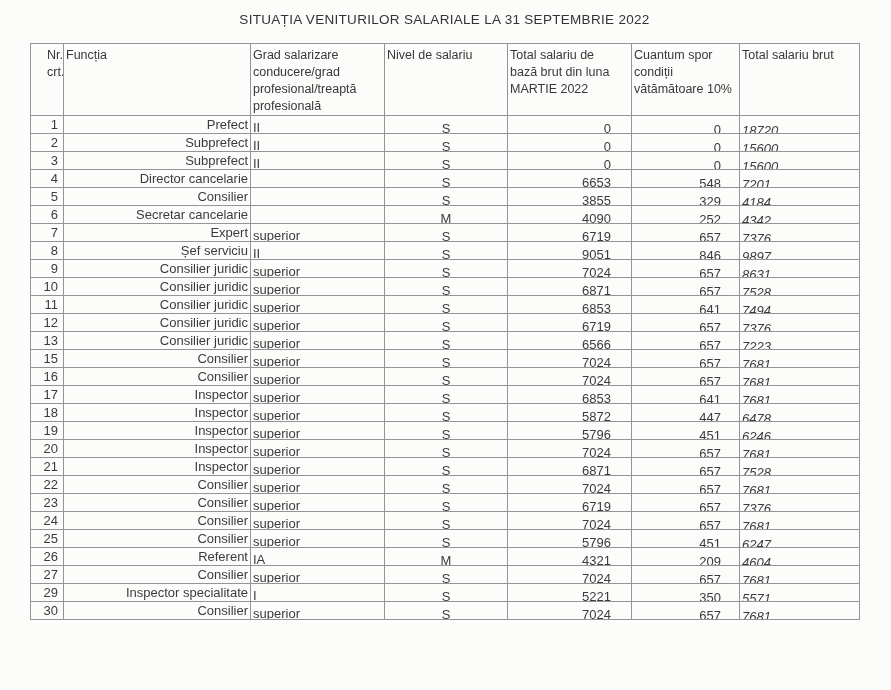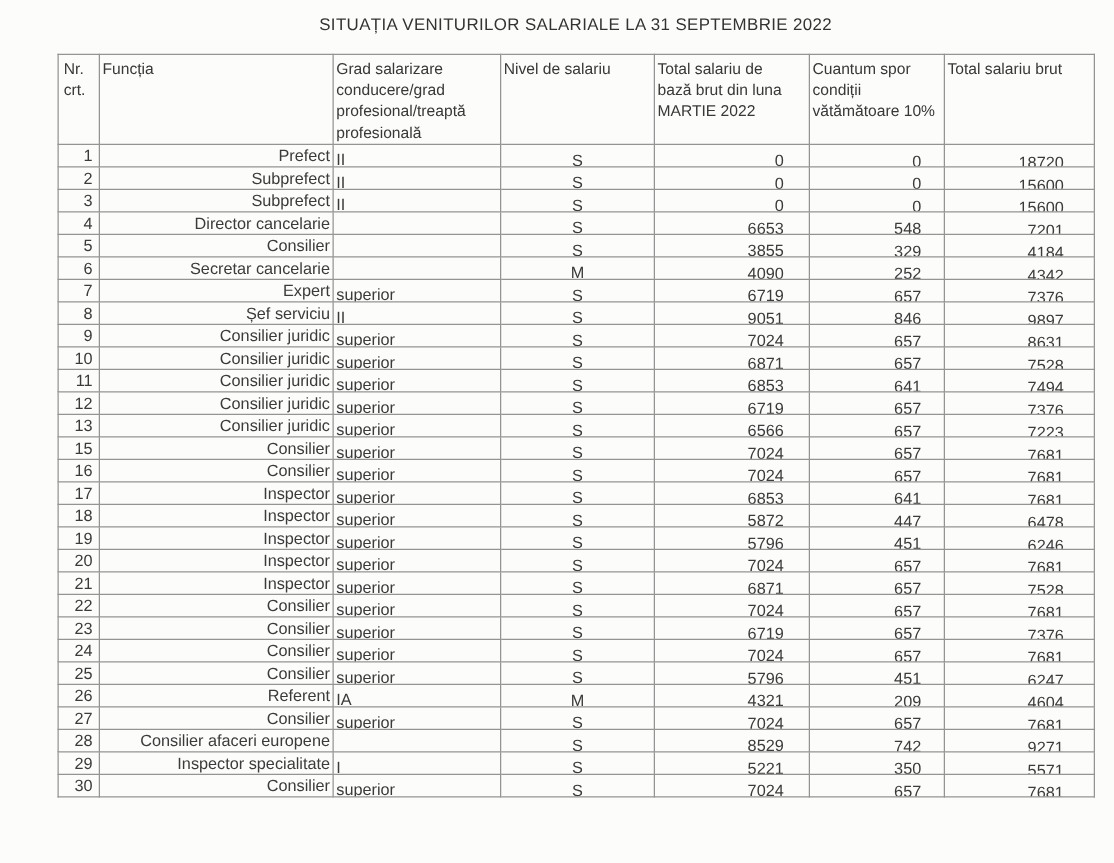--- a/index.html
+++ b/index.html
@@ -7,21 +7,21 @@
     padding: 0;
     width: 891px;
     height: 690px;
     background: #fcfcfb;
     font-family: "Liberation Sans", "DejaVu Sans", sans-serif;
     color: #3b3b3b;
     overflow: hidden;
   }
   .sheet {
     position: absolute;
-    left: 46px;
+    left: 30px;
     top: 12px;
     width: 829px;
   }
   .doc-title {
     width: 100%;
     text-align: center;
     font-size: 13.5px;
     letter-spacing: 0.3px;
     color: #333;
     white-space: nowrap;
@@ -42,21 +42,21 @@
   table.salary thead tr { height: 72px; }
   table.salary th {
     vertical-align: top;
     padding: 3px 2px 0 2px;
     font-size: 12.5px;
     line-height: 17px;
     text-align: left;
     color: #383838;
   }
   table.salary th .hl { white-space: pre-line; display: block; }
-  table.salary th.c1 { text-align: left; padding-left: 4px; margin-top: 12px; }
+  table.salary th.c1 { text-align: left; padding-left: 16px; margin-top: 12px; }
   
   table.salary tbody tr { height: 18px; }
   table.salary td {
     font-size: 13px;
     vertical-align: top;
     padding: 0 2px;
     line-height: 15px;
   }
   table.salary td .cv { display: inline-block; }
   
@@ -65,21 +65,21 @@
   table.salary td:nth-child(2) { text-align: right; padding-left: 9px; }
   table.salary td:nth-child(2) .cv { transform: translateY(1px); }
   table.salary td:nth-child(3) { text-align: left; }
   table.salary td:nth-child(3) .cv { transform: translateY(4px); }
   table.salary td:nth-child(4) { text-align: center; }
   table.salary td:nth-child(4) .cv { transform: translateY(4.5px); }
   table.salary td:nth-child(5) { text-align: right; padding-right: 20px; }
   table.salary td:nth-child(5) .cv { transform: translateY(5px); }
   table.salary td:nth-child(6) { text-align: right; padding-right: 18px; }
   table.salary td:nth-child(6) .cv { transform: translateY(5.5px); }
-  table.salary td:nth-child(7) { text-align: right; padding-right: 24px; }
+  table.salary td:nth-child(7) { text-align: left; padding-right: 24px; font-style: italic; }
   table.salary td:nth-child(7) .cv { transform: translateY(6.5px); }
 </style>
 </head>
 <body>
 
 <div class="sheet">
 
   <div class="doc-title">SITUAȚIA VENITURILOR SALARIALE LA 31 SEPTEMBRIE 2022</div>
 
   <table class="salary">
@@ -354,29 +354,20 @@
         <tr>
           <td><span class="cv">27</span></td>
           <td><span class="cv">Consilier</span></td>
           <td><span class="cv">superior</span></td>
           <td><span class="cv">S</span></td>
           <td><span class="cv">7024</span></td>
           <td><span class="cv">657</span></td>
           <td><span class="cv">7681</span></td>
         </tr>
         <tr>
-          <td><span class="cv">28</span></td>
-          <td><span class="cv">Consilier afaceri europene</span></td>
-          <td><span class="cv"></span></td>
-          <td><span class="cv">S</span></td>
-          <td><span class="cv">8529</span></td>
-          <td><span class="cv">742</span></td>
-          <td><span class="cv">9271</span></td>
-        </tr>
-        <tr>
           <td><span class="cv">29</span></td>
           <td><span class="cv">Inspector specialitate</span></td>
           <td><span class="cv">I</span></td>
           <td><span class="cv">S</span></td>
           <td><span class="cv">5221</span></td>
           <td><span class="cv">350</span></td>
           <td><span class="cv">5571</span></td>
         </tr>
         <tr>
           <td><span class="cv">30</span></td>

